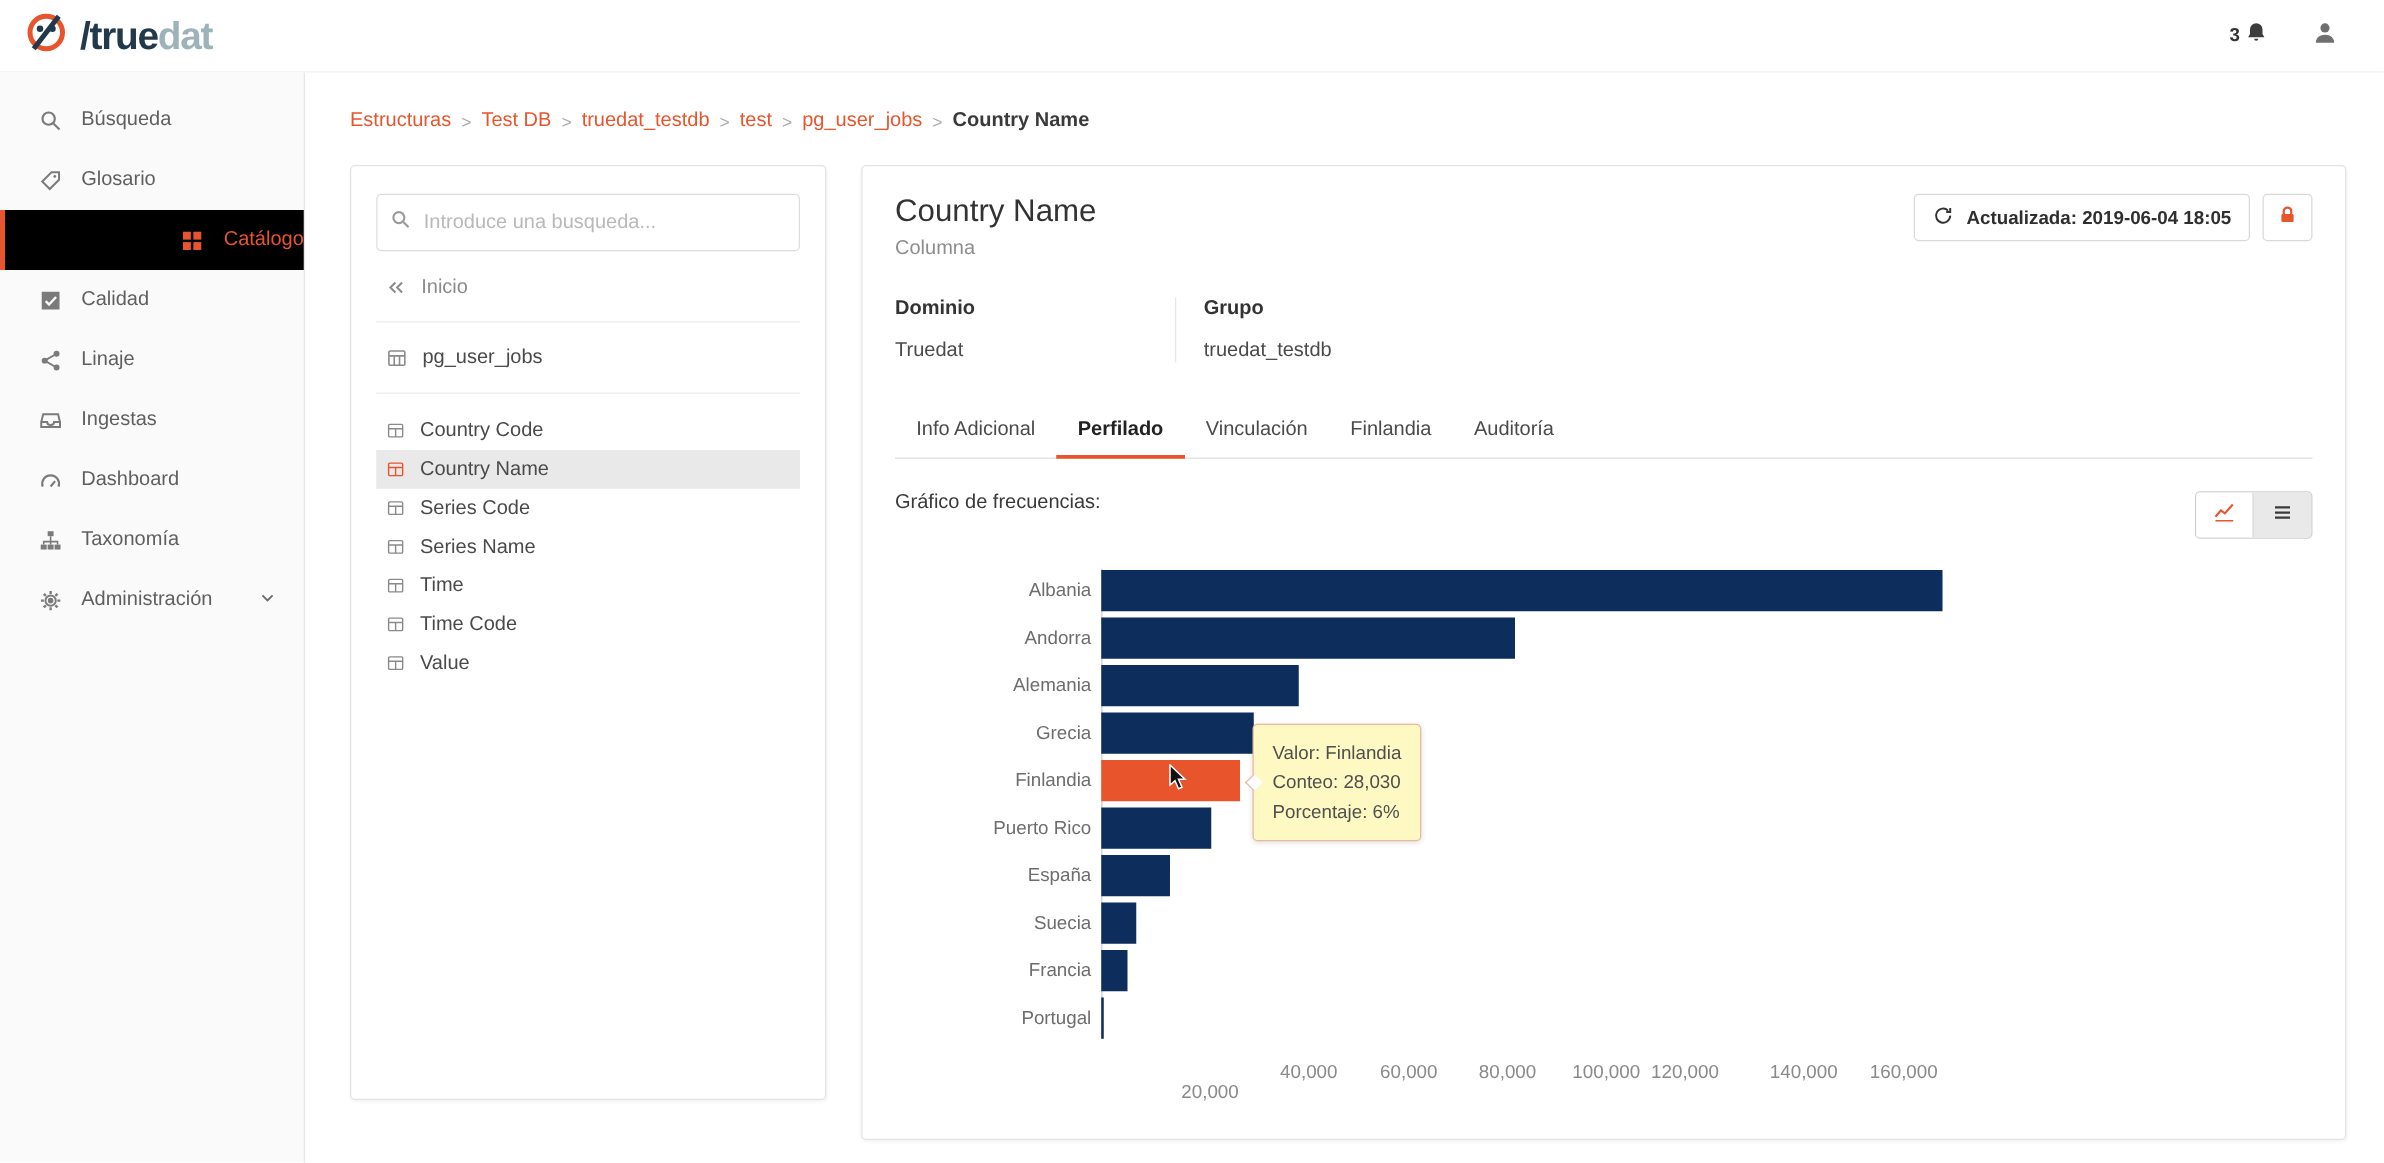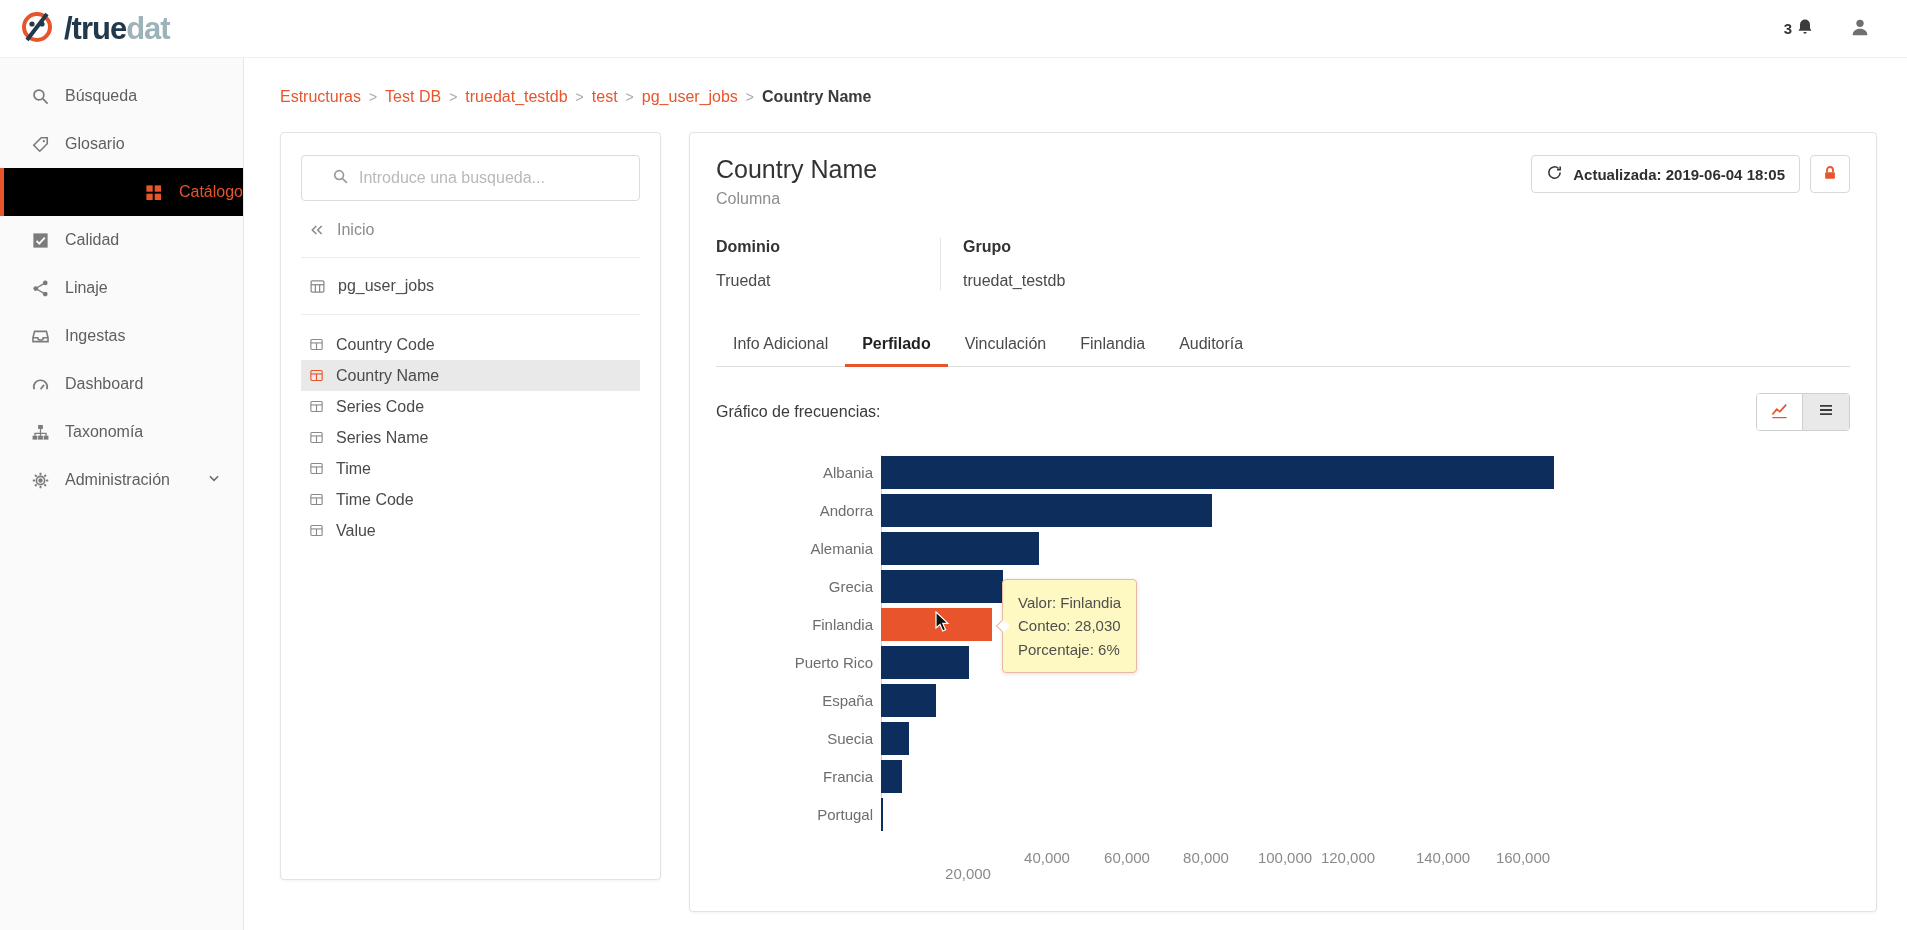--- a/index.html
+++ b/index.html
@@ -30,21 +30,21 @@
   .breadcrumb { font-size:16px; display:flex; align-items:center; gap:8px; margin-bottom:26px; }
   .bc-link { color:#e8552d; cursor:pointer; }
   .bc-sep { color:#aaa; font-size:14px; }
   .bc-current { color:#3a3a3a; font-weight:bold; }
 
   .content-row { display:flex; gap:28px; align-items:flex-start; }
   .card { background:#fff; border:1px solid #e3e3e3; border-radius:4px; box-shadow:0 1px 3px rgba(0,0,0,0.05); }
 
   
   .panel-left { width:381px; flex:0 0 381px; height:748px; padding:22px 20px; }
-  .searchbox { display:flex; align-items:center; gap:10px; border:1px solid #dcdcdc; border-radius:4px; height:46px; padding:0 30px; }
+  .searchbox { display:flex; align-items:center; gap:10px; border:1px solid #dcdcdc; border-radius:4px; height:46px; padding:0 10px; }
   .searchbox input { border:none; outline:none; flex:1; font-size:16px; color:#555; font-family:"Liberation Sans", sans-serif; }
   .searchbox input::placeholder { color:#b9b9b9; }
   .home-row { display:flex; align-items:center; gap:12px; padding:20px 8px 18px 8px; color:#8b8b8b; font-size:16px; border-bottom:1px solid #ececec; cursor:pointer; }
   .parent-row { display:flex; align-items:center; gap:12px; padding:19px 8px; color:#4a4a4a; font-size:16px; border-bottom:1px solid #ececec; cursor:pointer; }
   .col-list { margin-top:14px; }
   .col-row { display:flex; align-items:center; gap:12px; height:31px; padding:0 8px; color:#4a4a4a; font-size:16px; cursor:pointer; }
   .col-row .icon, .parent-row .icon, .home-row .icon { color:#8a8a8a; display:flex; }
   .col-row.selected { background:#e9e9e9; }
   .col-row.selected .icon { color:#e8552d; }
 
@@ -62,21 +62,21 @@
   .field:first-child { width:225px; border-right:1px solid #e5e5e5; }
   .field + .field { padding-left:22px; }
   .field-label { font-size:16px; font-weight:bold; color:#333; }
   .field-value { font-size:16px; color:#4a4a4a; margin-top:16px; }
 
   .tabs { display:flex; margin-top:32px; border-bottom:1px solid #dedede; }
   .tab { padding:13px 17px; font-size:16px; color:#4a4a4a; cursor:pointer; position:relative; }
   .tab.active { font-weight:bold; color:#222; }
   .tab.active::after { content:''; position:absolute; left:0; right:0; bottom:-1px; height:3px; background:#e8552d; }
 
-  .chart-header { display:flex; justify-content:space-between; align-items:center; margin-top:26px; }
+  .chart-header { display:flex; justify-content:space-between; align-items:flex-start; margin-top:26px; }
   .chart-title { font-size:16px; color:#3a3a3a; }
   .toggle-group { display:flex; border:1px solid #cfcfcf; border-radius:4px; overflow:hidden; }
   .toggle-btn { width:46px; height:36px; display:flex; align-items:center; justify-content:center; cursor:pointer; }
   .toggle-btn.active { background:#fff; color:#e8552d; border-right:1px solid #cfcfcf; }
   .toggle-btn.inactive { background:#e9e9e9; color:#3a3a3a; }
 
   
   .chart { margin-top:22px; width:900px; position:relative; }
   .chart-rows { position:relative; }
   .chart-rows::before { content:''; position:absolute; left:165px; top:2px; bottom:2px; width:1px; background:#c9cdd4; }

